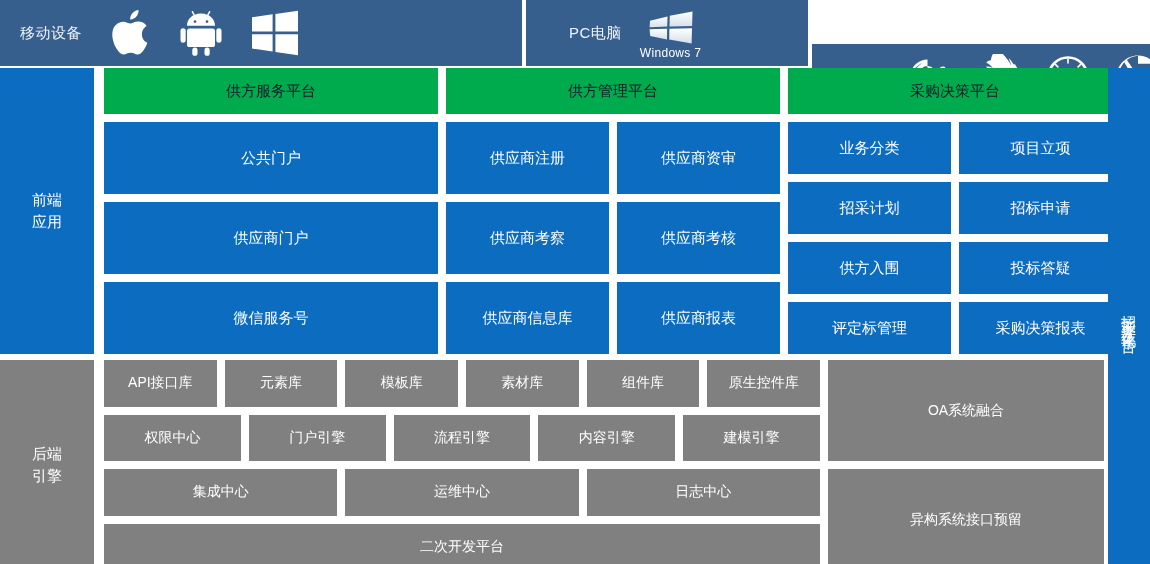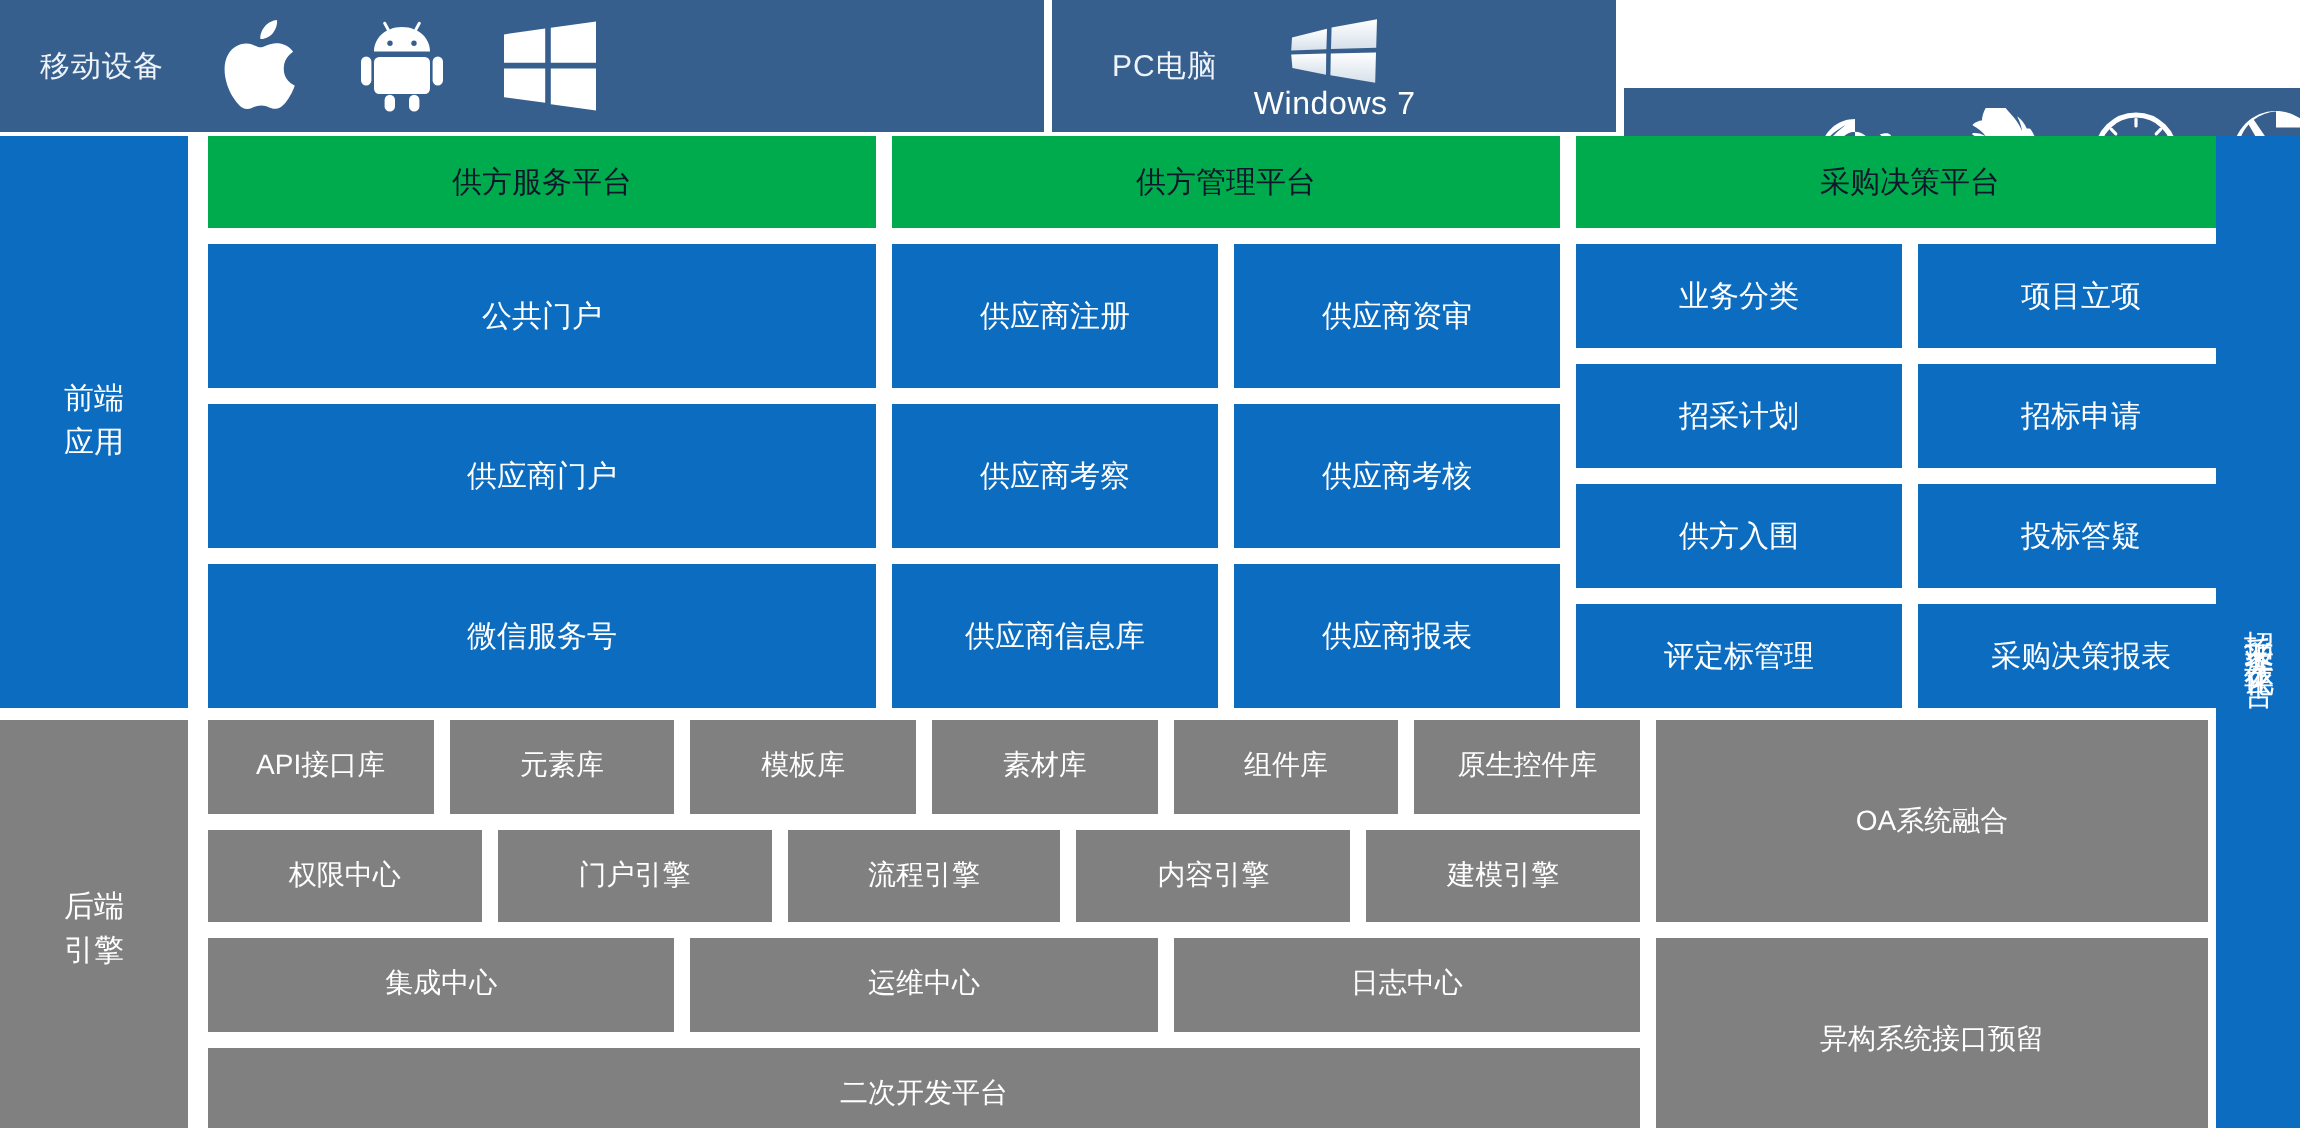--- a/index.html
+++ b/index.html
@@ -36,21 +36,21 @@
   .hdr-seg.mobile { width: 522px; }
   .hdr-seg.pc     { width: 282px; }
   .hdr-seg.browser{ width: 338px; margin-top: 44px; }
   .hdr-label {
     color: #eef3f9;
     font-size: 15px;
     letter-spacing: .5px;
     white-space: nowrap;
   }
   .hdr-seg.mobile .hdr-label { margin-left: 20px; }
-  .hdr-seg.pc .hdr-label     { margin-left: 30px; }
+  .hdr-seg.pc .hdr-label     { margin-left: 43px; }
   .hdr-seg.browser .hdr-label{ margin-left: 20px; }
 
   .icon-row {
     display: flex;
     align-items: center;
     flex: 1;
   }
   .icon-slot {
     display: flex;
     align-items: center;
@@ -62,21 +62,21 @@
 
   .win7wrap {
     display: flex;
     flex-direction: column;
     align-items: center;
     justify-content: center;
     margin-top: 4px;
   }
   .win7cap {
     color: #ffffff;
-    font-size: 16px;
+    font-size: 12px;
     margin-top: 1px;
     letter-spacing: .3px;
   }
 
   
   .front-section {
     position: relative;
     display: flex;
     width: 1150px;
     height: 286px;

